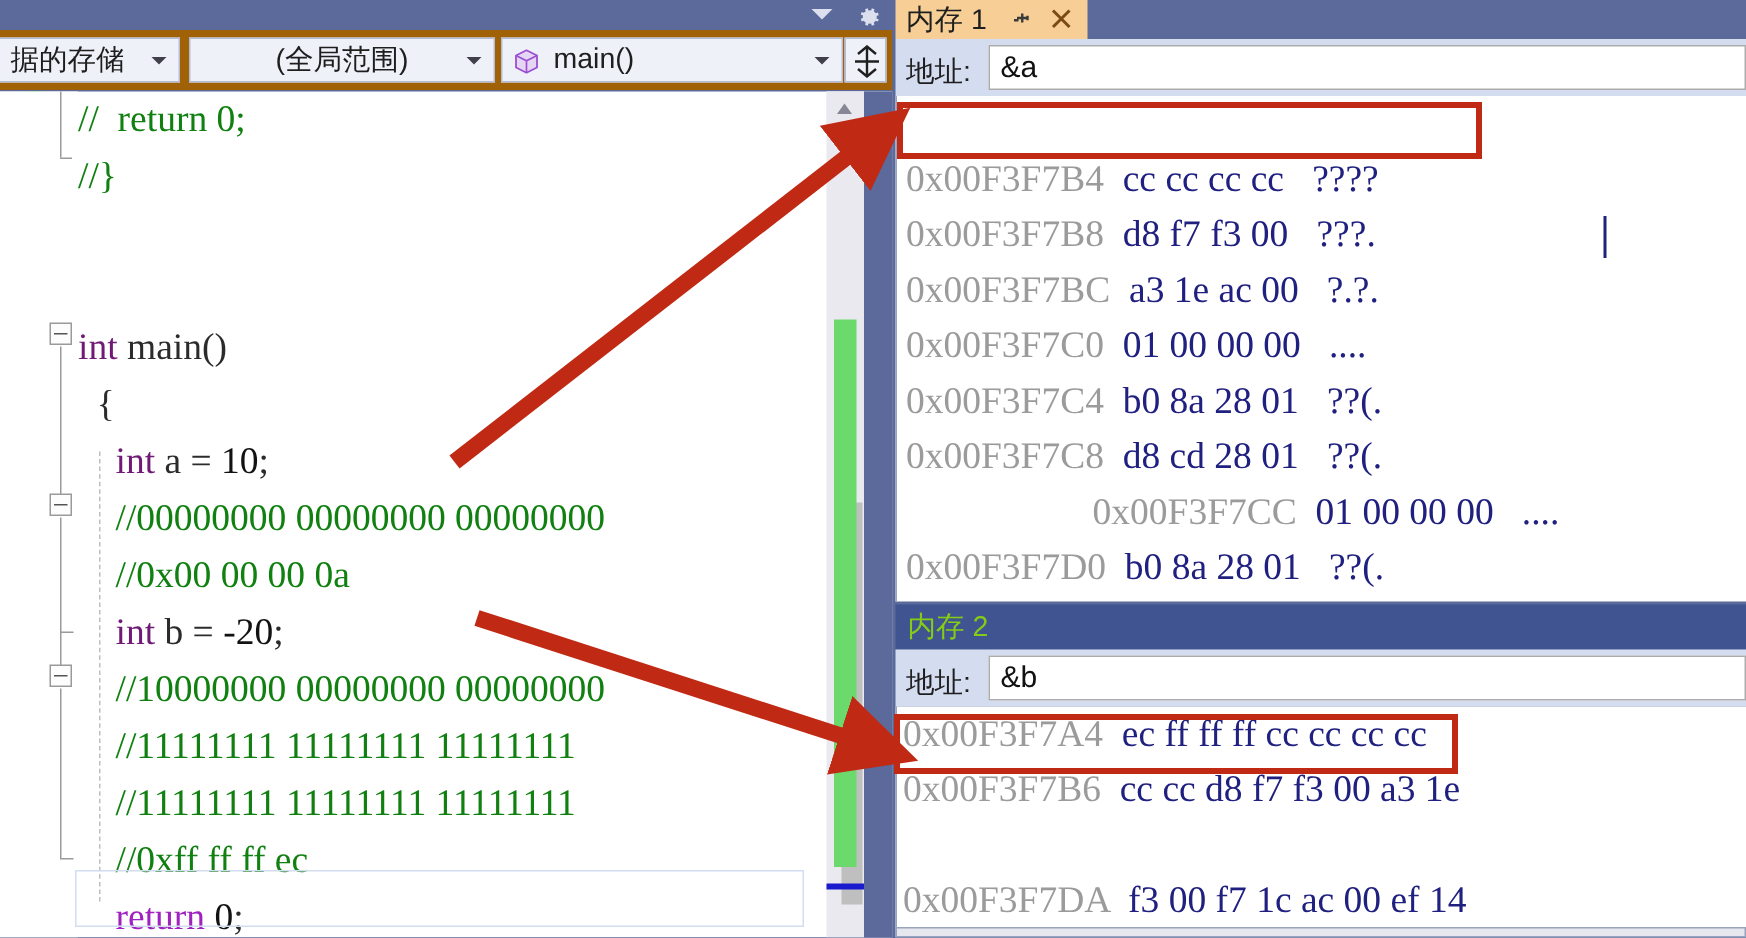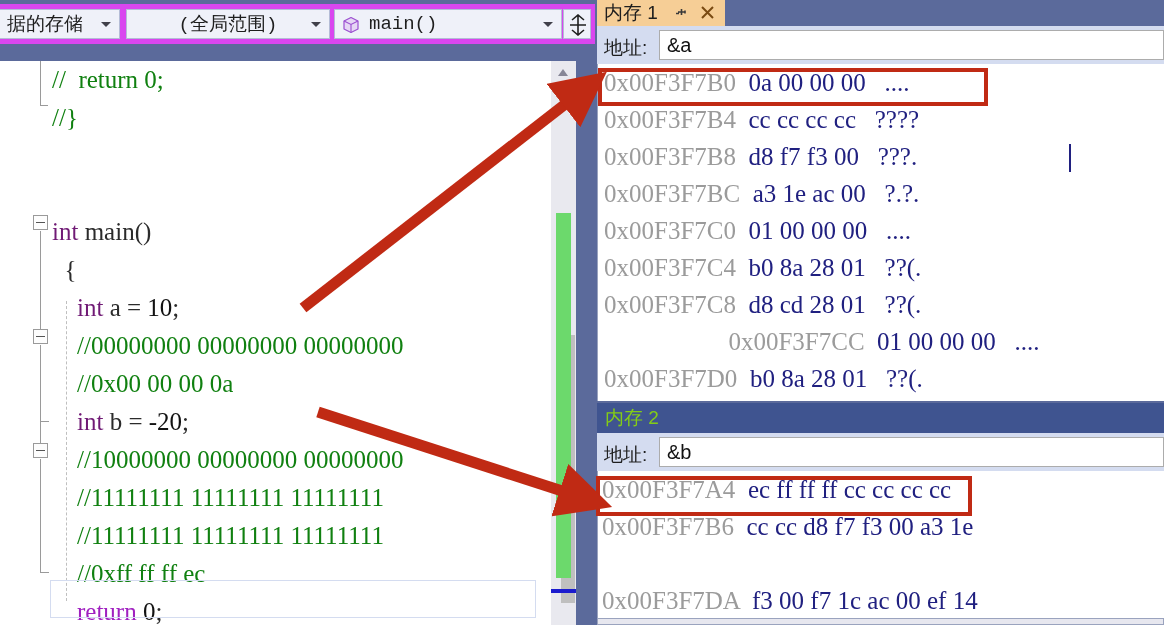--- a/index.html
+++ b/index.html
@@ -14,21 +14,21 @@
   
   .left{position:absolute;left:0;top:0;width:595px;height:625px;background:#5B6A9B;}
 
   
   .vs-topstrip{position:absolute;left:0;top:0;width:595px;height:21px;background:#5B6A9B;}
   .vs-topstrip .chev{position:absolute;right:40px;top:6px;width:0;height:0;
     border-left:7px solid transparent;border-right:7px solid transparent;border-top:7px solid #DCE0EE;}
   .gear{position:absolute;right:6px;top:2px;width:20px;height:19px;}
 
   
-  .navbar{position:absolute;left:0;top:4px;width:595px;height:40px;background:#d946ef;font-family:Liberation Mono, monospace;}
+  .navbar{position:absolute;left:0;top:20px;width:595px;height:40px;background:#a16207;}
   .combo{position:absolute;top:5px;height:30px;background:#EFF1F9;border:1px solid #B4BCD6;
          box-sizing:border-box;display:flex;align-items:center;}
   .combo .lbl{font-size:19px;color:#1E1E1E;white-space:nowrap;overflow:hidden;}
   .combo .caret{position:absolute;right:8px;top:12px;width:0;height:0;
     border-left:5px solid transparent;border-right:5px solid transparent;border-top:5px solid #40404A;}
   #combo-storage{left:-60px;width:180px;padding-left:8px;}
   #combo-storage .lbl{padding-left:58px;}
   #combo-scope{left:126px;width:204px;justify-content:center;text-align:right;}
   #combo-func{left:334px;width:228px;padding-left:6px;}
   #combo-func .lbl{padding-left:28px;}
@@ -199,21 +199,20 @@
     </div>
 
     <div class="mem1-addrbar">
       <span class="addr-lbl">地址:</span>
       <div class="addr-input">
         <span>&amp;a</span>
       </div>
     </div>
 
     <div class="mem1-body">
-        <div class="memrow" style="top: 0px; left: 6px; width: 560px;"><span class="memaddr">0x00F3F7B0</span><span class="membytes">  0a 00 00 00</span><span class="memascii">   ....</span></div>
         <div class="memrow" style="top: 37px; left: 6px; width: 560px;"><span class="memaddr">0x00F3F7B4</span><span class="membytes">  cc cc cc cc</span><span class="memascii">   ????</span></div>
         <div class="memrow" style="top: 74px; left: 6px; width: 560px;"><span class="memaddr">0x00F3F7B8</span><span class="membytes">  d8 f7 f3 00</span><span class="memascii">   ???.</span></div>
         <div class="memrow" style="top: 111px; left: 6px; width: 560px;"><span class="memaddr">0x00F3F7BC</span><span class="membytes">  a3 1e ac 00</span><span class="memascii">   ?.?.</span></div>
         <div class="memrow" style="top: 148px; left: 6px; width: 560px;"><span class="memaddr">0x00F3F7C0</span><span class="membytes">  01 00 00 00</span><span class="memascii">   ....</span></div>
         <div class="memrow" style="top: 185px; left: 6px; width: 560px;"><span class="memaddr">0x00F3F7C4</span><span class="membytes">  b0 8a 28 01</span><span class="memascii">   ??(.</span></div>
         <div class="memrow" style="top: 222px; left: 6px; width: 560px;"><span class="memaddr">0x00F3F7C8</span><span class="membytes">  d8 cd 28 01</span><span class="memascii">   ??(.</span></div>
         <div class="memrow" style="top: 259px; left: 6px; width: 560px; text-align: center;"><span class="memaddr">0x00F3F7CC</span><span class="membytes">  01 00 00 00</span><span class="memascii">   ....</span></div>
         <div class="memrow" style="top: 296px; left: 6px; width: 560px;"><span class="memaddr">0x00F3F7D0</span><span class="membytes">  b0 8a 28 01</span><span class="memascii">   ??(.</span></div>
       </div>
 

